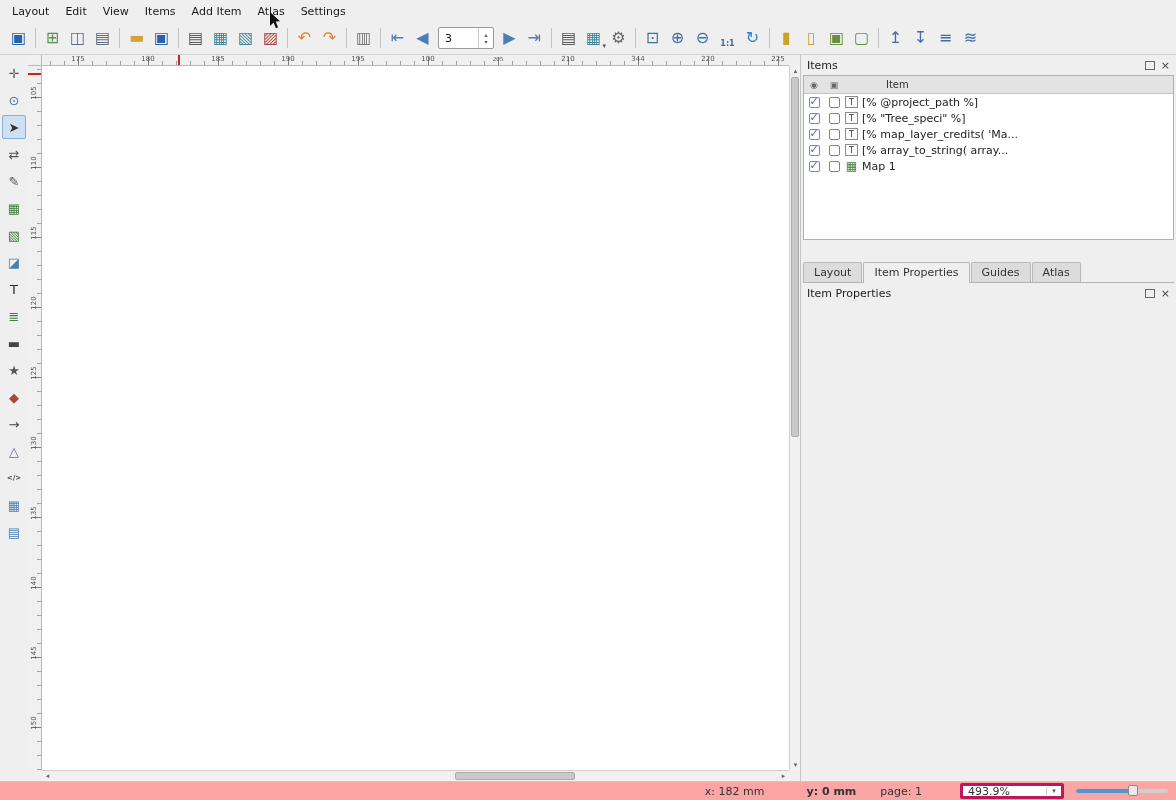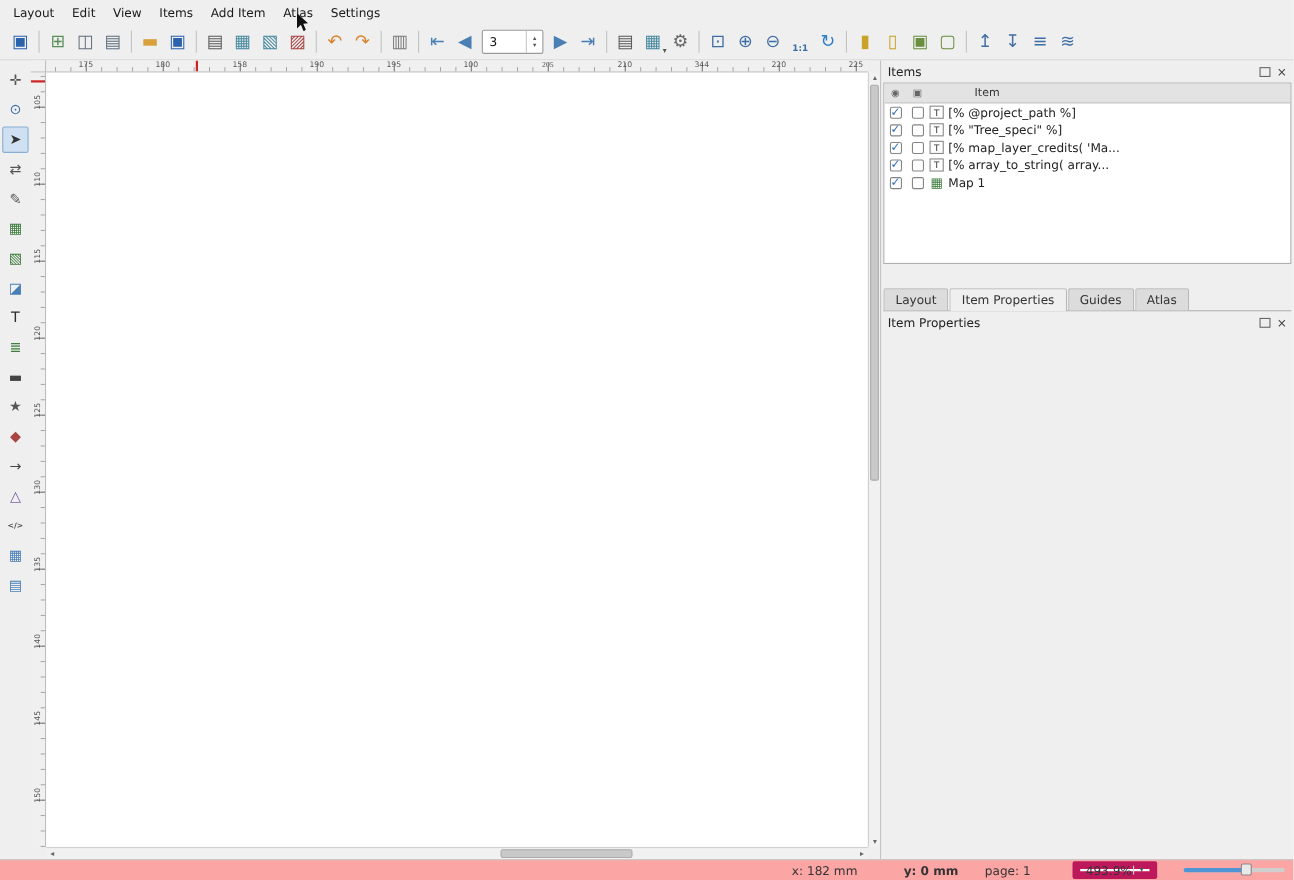--- a/index.html
+++ b/index.html
@@ -76,21 +76,21 @@
   .dock-tab{padding:3px 10px 3px 10px;background:#dcdcdc;border:1px solid #b8b8b8;border-bottom:none;color:#333;margin-right:1px;border-radius:2px 2px 0 0;}
   .dock-tab.active{background:#efefef;margin-bottom:-1px;padding-bottom:4px;}
   .props-dock{position:absolute;left:0;top:228px;right:0;bottom:0;}
   .props-content{position:absolute;left:2px;right:2px;top:22px;bottom:2px;background:#efefef;}
   
   .statusbar{position:absolute;left:0;right:0;bottom:0;height:19px;background:#fca5a5;border-top:1px solid #c9c9c9;display:flex;align-items:center;box-sizing:border-box;color:#333;}
   .sb-spacer{flex:1;}
   .sb-x{margin-right:42px;}
   .sb-y{margin-right:24px;font-weight:bold;}
   .sb-page{margin-right:38px;}
-  .zoom-combo{width:77px;height:16px;background:#fff;border:7px solid #be185d;border-radius:2px;display:flex;align-items:center;margin-right:24px;box-sizing:border-box;}
+  .zoom-combo{width:104px;height:16px;background:#fff;border:3px solid #be185d;border-radius:2px;display:flex;align-items:center;margin-right:12px;box-sizing:border-box;}
   .zoom-combo-value{flex:1;padding-left:5px;}
   .zoom-combo-caret{width:14px;text-align:center;font-size:7px;color:#555;border-left:1px solid #d0d0d0;}
   .zoom-slider{width:92px;height:16px;position:relative;margin-right:8px;}
   .zoom-groove{position:absolute;left:0;right:0;top:6px;height:4px;background:#cfcfcf;border-radius:2px;}
   .zoom-fill{position:absolute;left:0;top:6px;height:4px;background:#4f94d4;border-radius:2px;}
   .zoom-handle{position:absolute;top:2px;width:10px;height:11px;background:#e9e9e9;border:1px solid #8a8a8a;border-radius:2px;box-sizing:border-box;}
   
   .cursor{position:absolute;left:270px;top:12px;width:11px;height:17px;background:#111;z-index:99;
     clip-path:polygon(0% 0%,0% 82%,32% 62%,55% 96%,73% 89%,52% 56%,91% 54%);}
 </style>
@@ -283,21 +283,21 @@
       <span class="tool-glyph" style="color: rgb(74, 127, 181);">▤</span>
     </span>
   </div>
 
 <div class="workspace">
   <div class="ruler-corner"></div>
   <div class="hruler">
     <div class="hmarker"></div>
   <span class="hruler-label" style="left: 26px;">175</span>
       <span class="hruler-label" style="left: 96px;">180</span>
-      <span class="hruler-label" style="left: 166px;">158</span>
+      <span class="hruler-label" style="left: 166px;">185</span>
       <span class="hruler-label" style="left: 236px;">190</span>
       <span class="hruler-label" style="left: 306px;">195</span>
       <span class="hruler-label" style="left: 376px;">100</span>
       <span class="hruler-label" style="left: 446px; font-family: Liberation Serif, serif;">205</span>
       <span class="hruler-label" style="left: 516px;">210</span>
       <span class="hruler-label" style="left: 586px;">344</span>
       <span class="hruler-label" style="left: 656px;">220</span>
       <span class="hruler-label" style="left: 726px;">225</span>
     </div>
   <div class="vruler">

